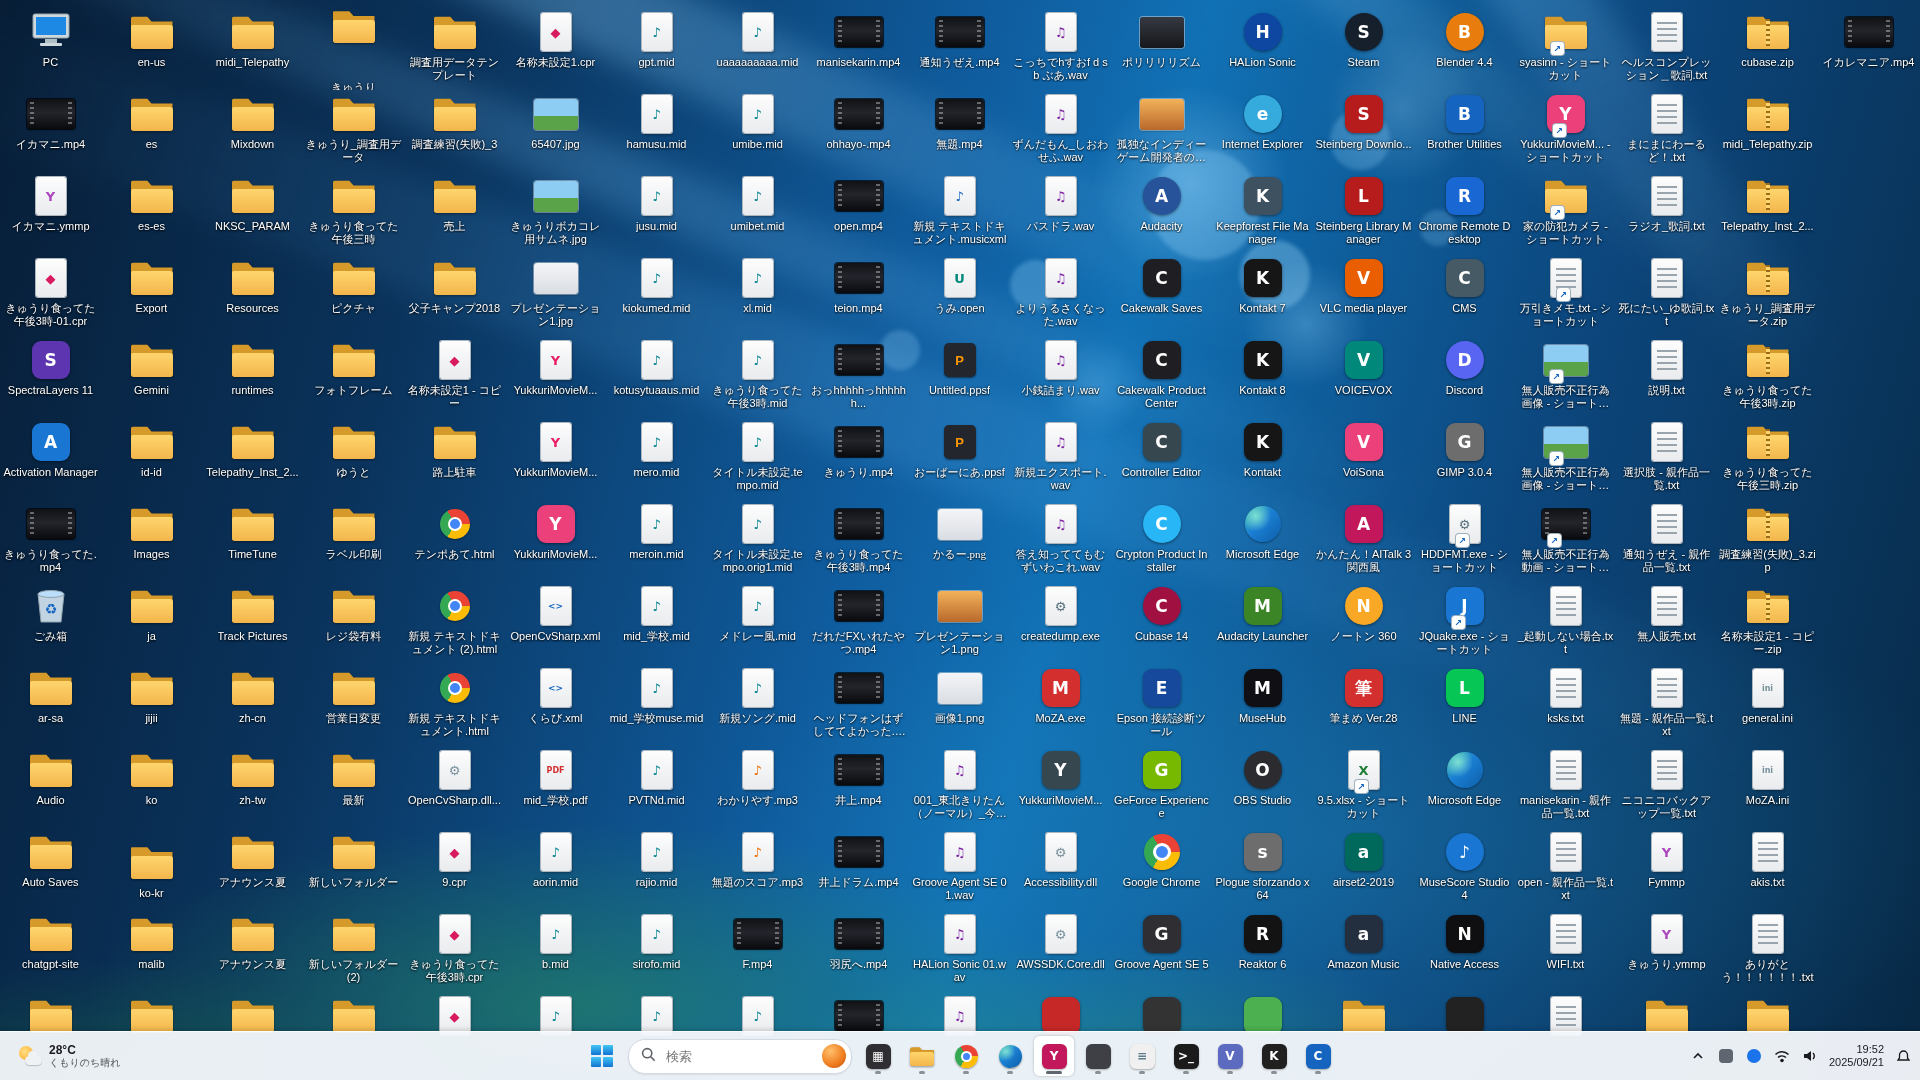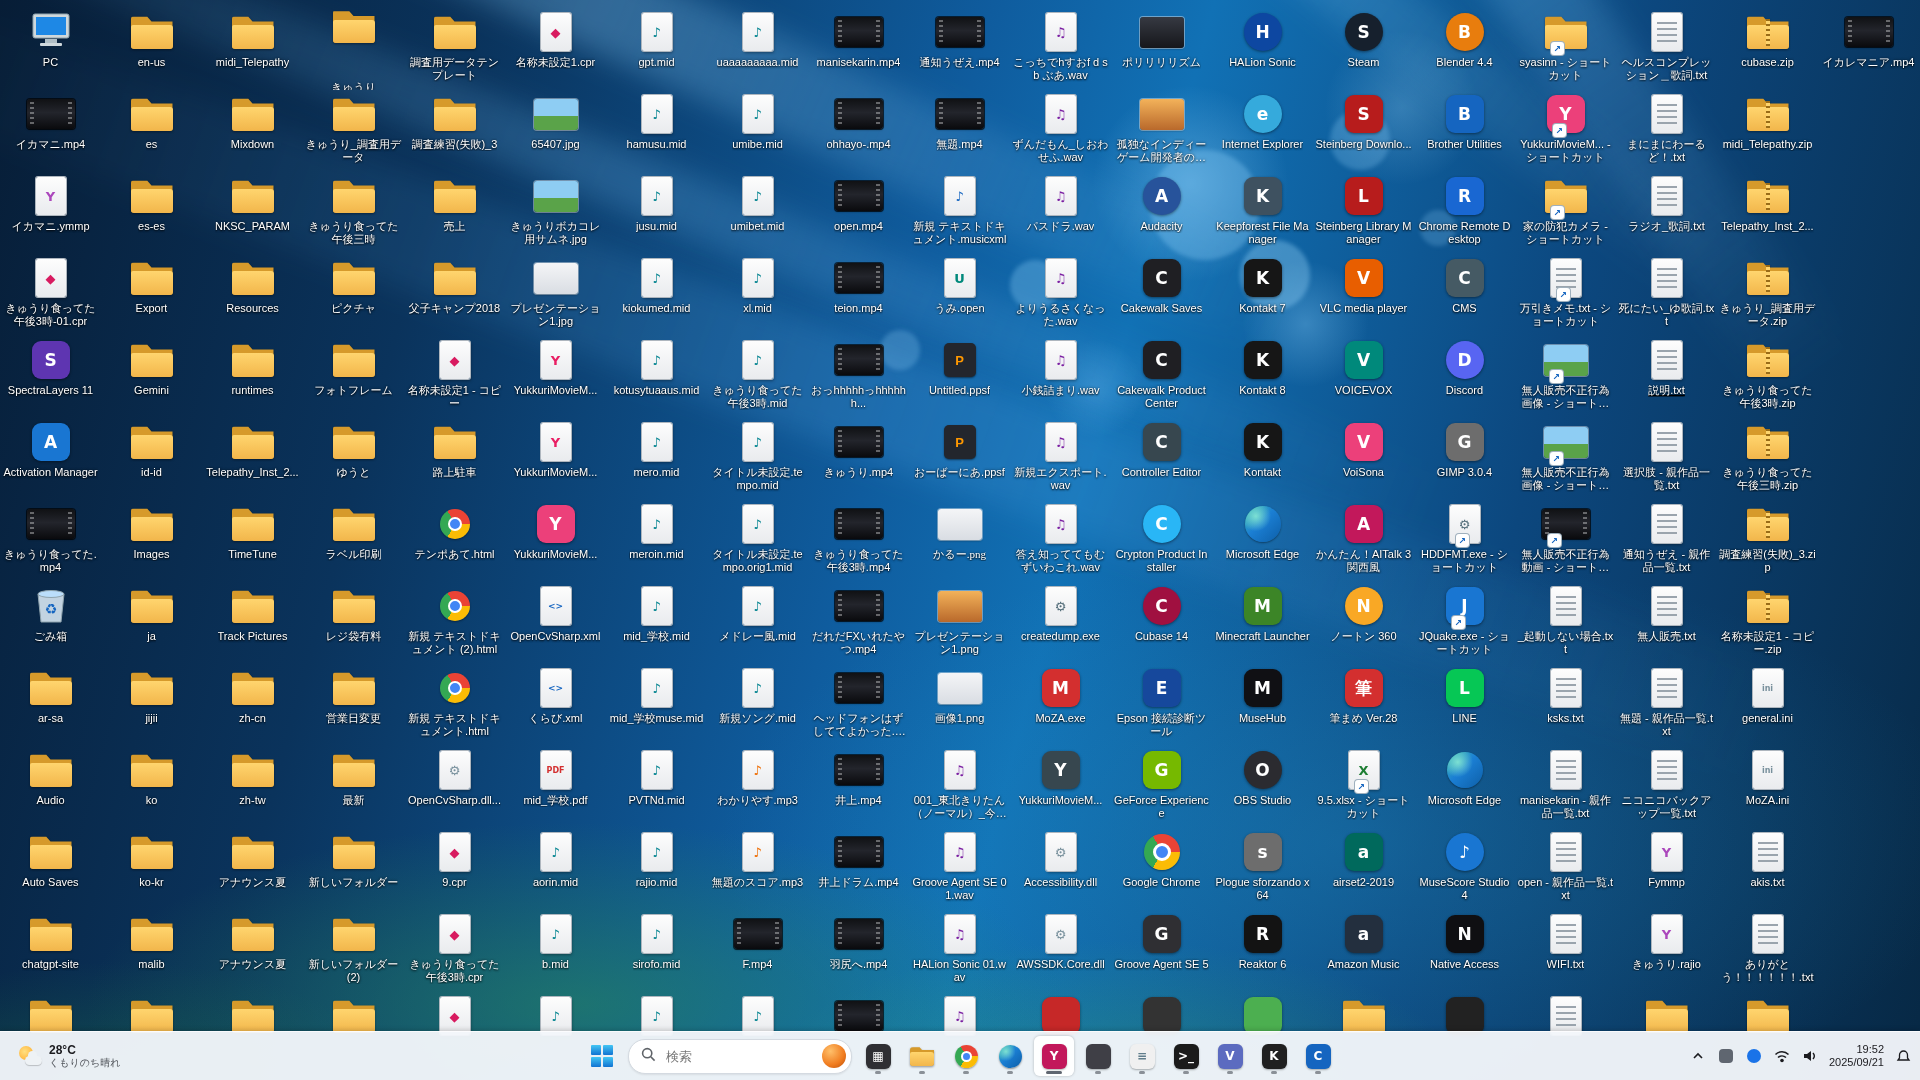--- a/index.html
+++ b/index.html
@@ -353,21 +353,21 @@
       </div>
       <div class="cell" style="grid-area: 10 / 2;">
         <div class="ic">
           <div class="fold">
             <div class="fback"></div>
             <div class="ffront"></div>
           </div>
         </div>
         <div class="label">ko</div>
       </div>
-      <div class="cell" style="grid-area: 11 / 2;">
+      <div class="cell" style="grid-area: 11 / 2; justify-content: center;">
         <div class="ic">
           <div class="fold">
             <div class="fback"></div>
             <div class="ffront"></div>
           </div>
         </div>
         <div class="label">ko-kr</div>
       </div>
       <div class="cell" style="grid-area: 12 / 2;">
         <div class="ic">
@@ -1409,21 +1409,21 @@
       <div class="cell" style="grid-area: 7 / 13;">
         <div class="ic">
           <div class="edg"></div>
         </div>
         <div class="label">Microsoft Edge</div>
       </div>
       <div class="cell" style="grid-area: 8 / 13;">
         <div class="ic">
           <div class="appi" style="background: rgb(60, 133, 39);">M</div>
         </div>
-        <div class="label">Minecraft Launcher</div>
+        <div class="label">Audacity Launcher</div>
       </div>
       <div class="cell" style="grid-area: 9 / 13;">
         <div class="ic">
           <div class="appi" style="background: rgb(16, 16, 20);">M</div>
         </div>
         <div class="label">MuseHub</div>
       </div>
       <div class="cell" style="grid-area: 10 / 13;">
         <div class="ic">
           <div class="appi circle" style="background: rgb(43, 43, 48);">O</div>
@@ -1722,21 +1722,21 @@
           <div class="pg lines"></div>
         </div>
         <div class="label">ラジオ_歌詞.txt</div>
       </div>
       <div class="cell" style="grid-area: 4 / 17;">
         <div class="ic">
           <div class="pg lines"></div>
         </div>
         <div class="label">死にたい_ゆ歌詞.txt</div>
       </div>
-      <div class="cell" style="grid-area: 5 / 17; text-decoration: underline;">
+      <div class="cell" style="grid-area: 5 / 17;">
         <div class="ic">
           <div class="pg lines"></div>
         </div>
         <div class="label">説明.txt</div>
       </div>
       <div class="cell" style="grid-area: 6 / 17;">
         <div class="ic">
           <div class="pg lines"></div>
         </div>
         <div class="label">選択肢 - 親作品一覧.txt</div>
@@ -1772,21 +1772,21 @@
           </div>
         </div>
         <div class="label">Fymmp</div>
       </div>
       <div class="cell" style="grid-area: 12 / 17;">
         <div class="ic">
           <div class="pg">
             <span class="gl" style="color: rgb(171, 71, 188);">Y</span>
           </div>
         </div>
-        <div class="label">きゅうり.rajio</div>
+        <div class="label">きゅうり.ymmp</div>
       </div>
       <div class="cell" style="grid-area: 13 / 17;">
         <div class="ic">
           <div class="fold">
             <div class="fback"></div>
             <div class="ffront"></div>
           </div>
         </div>
         <div class="label"></div>
       </div>

